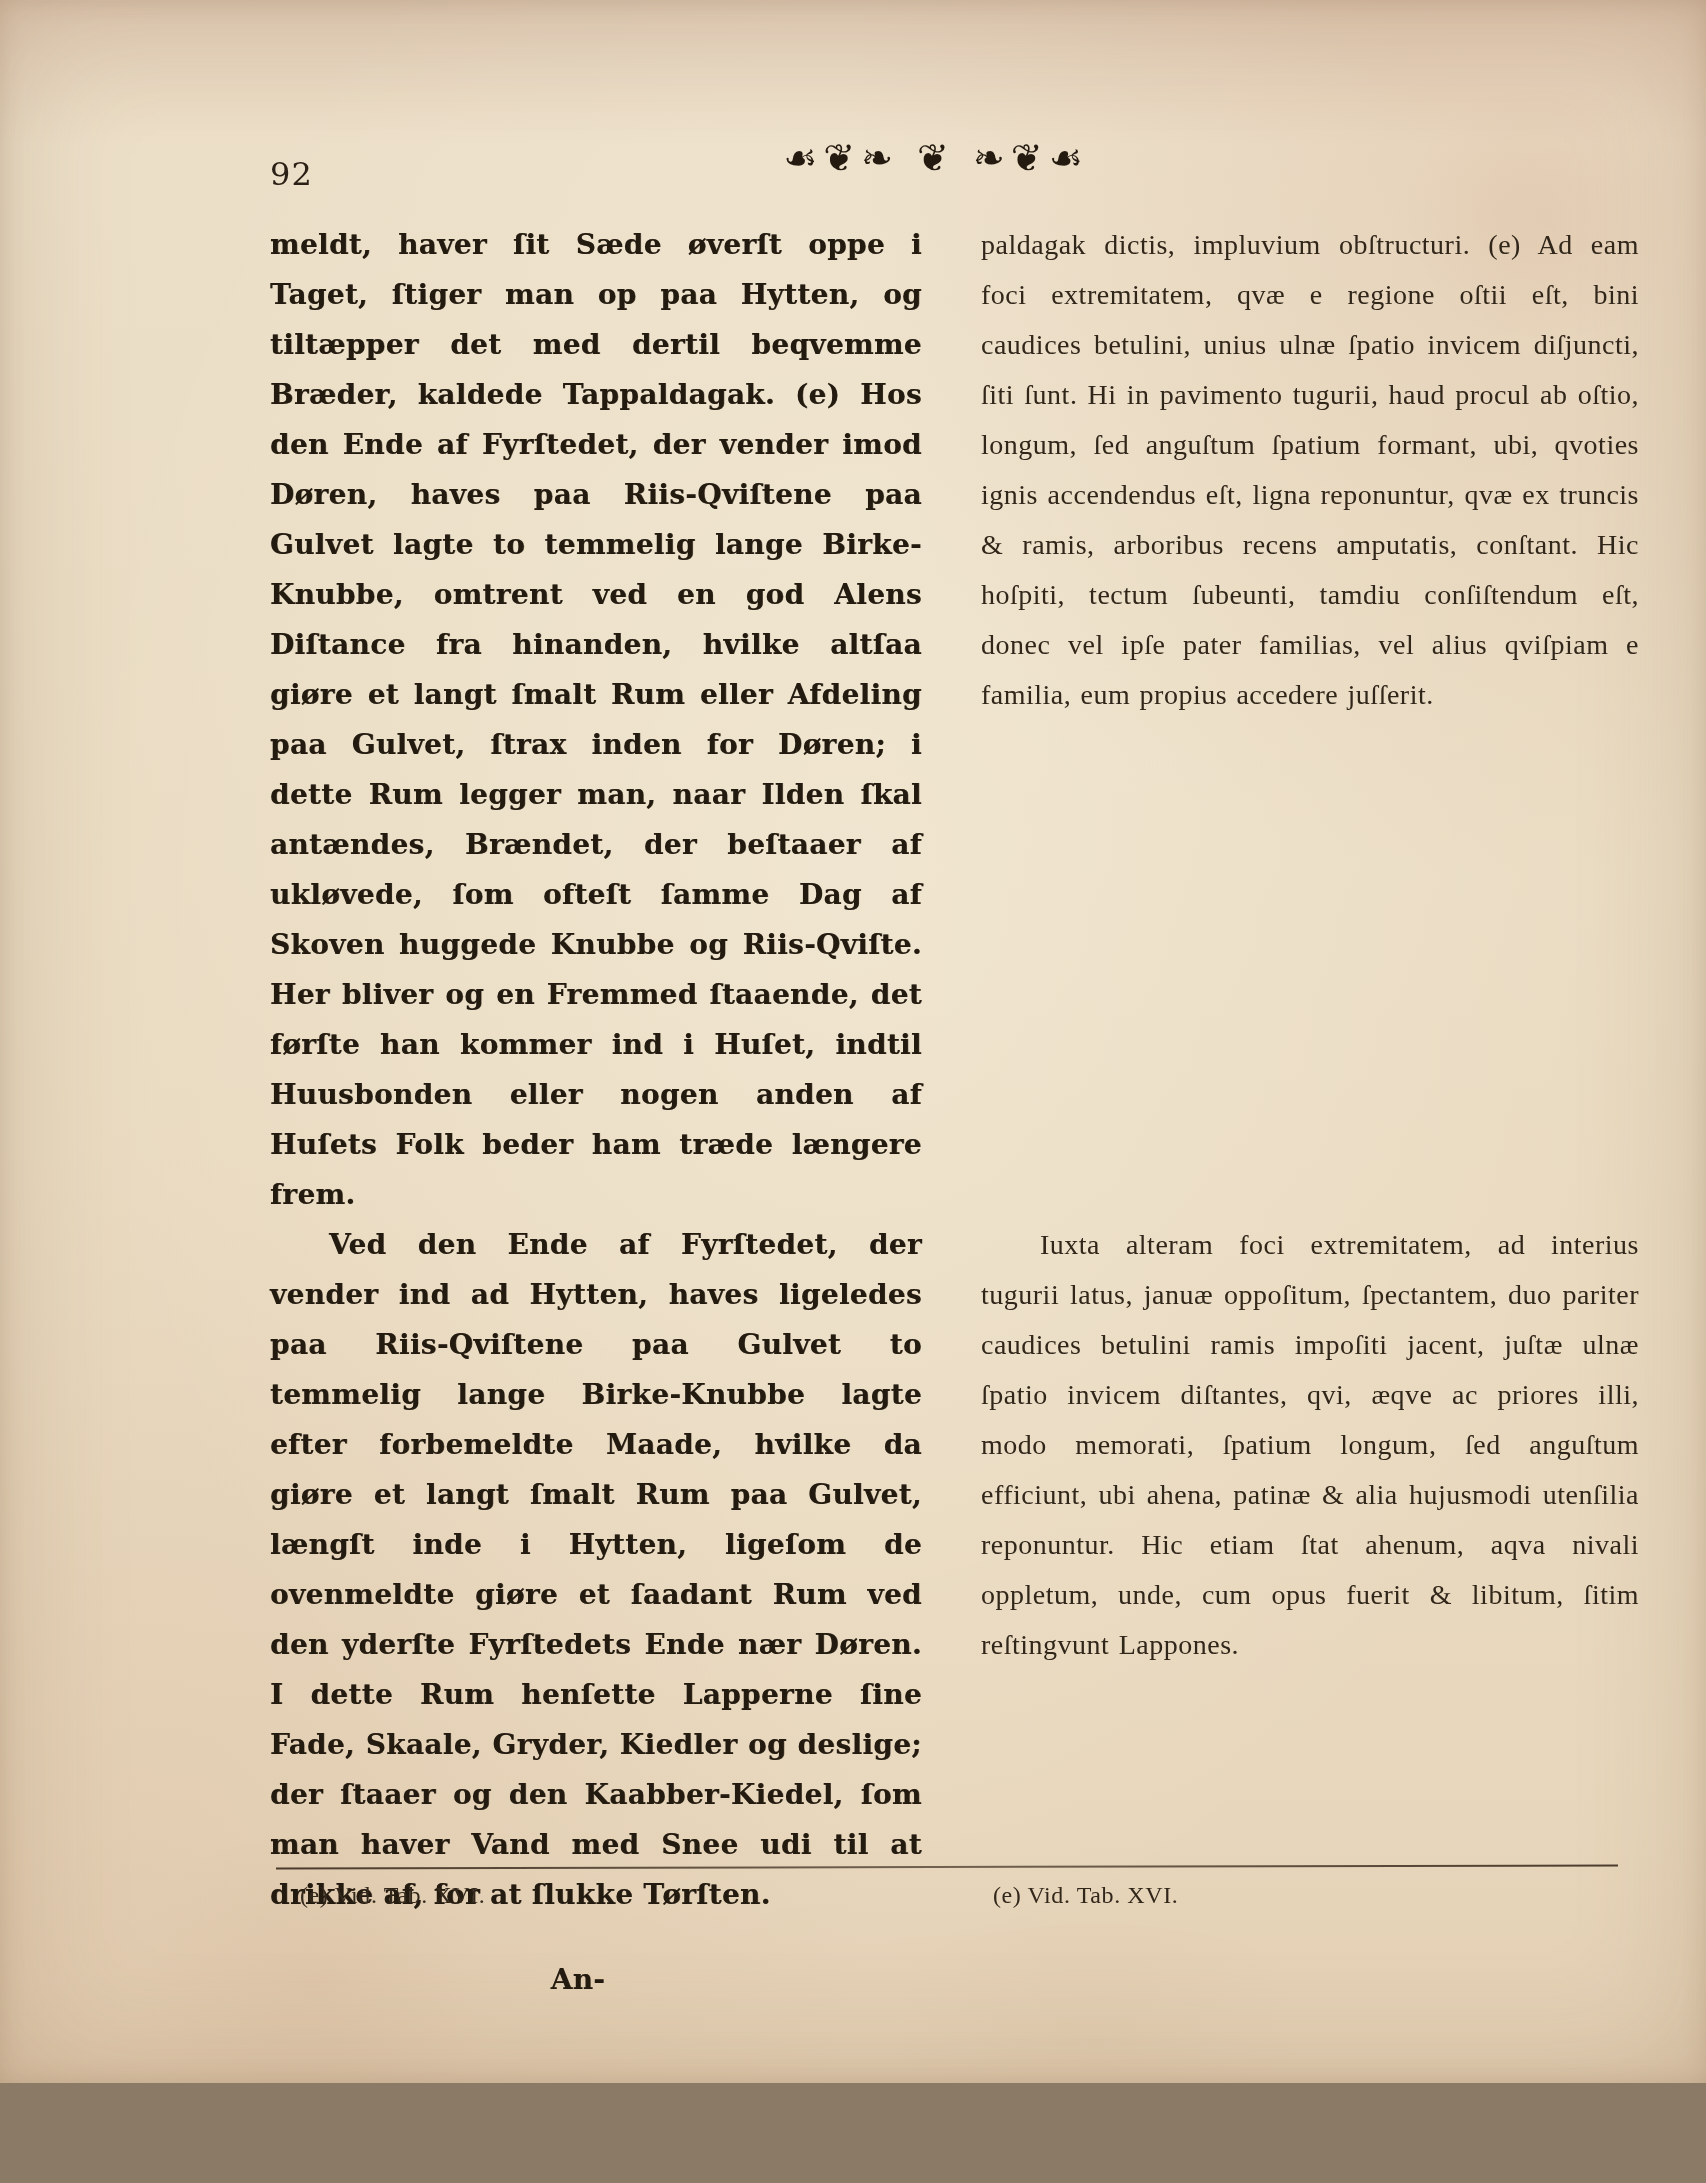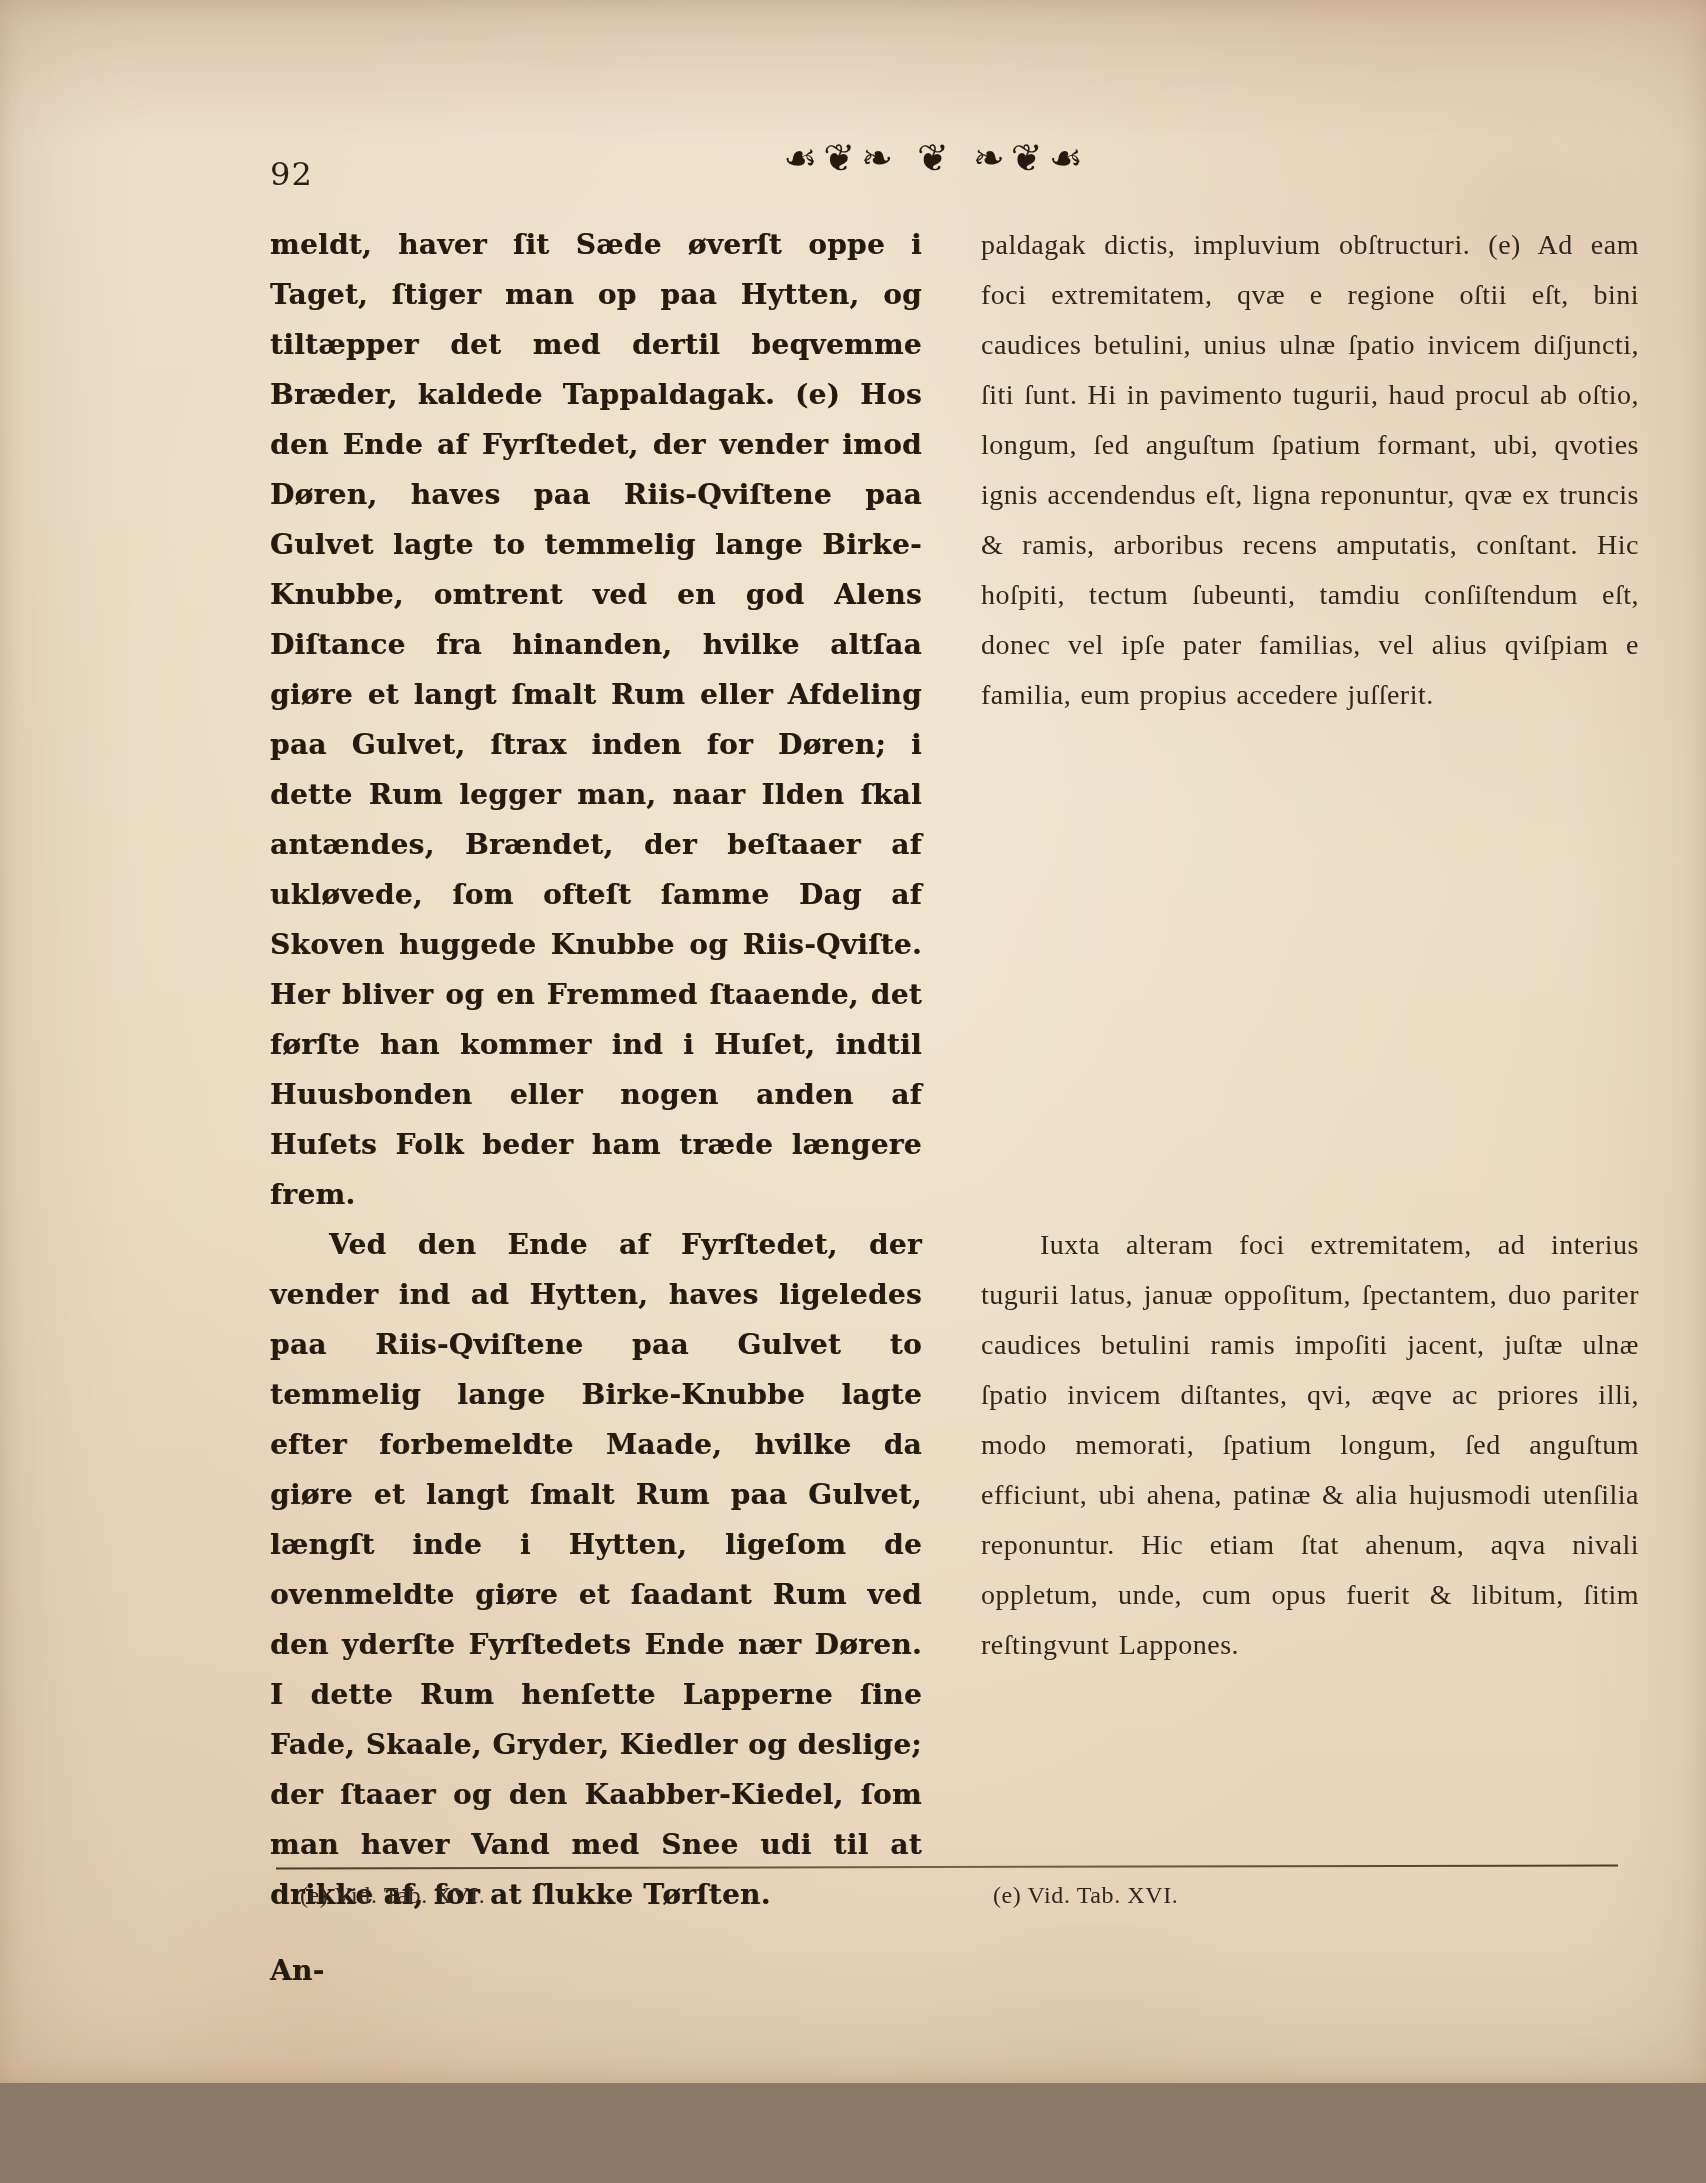--- a/index.html
+++ b/index.html
@@ -75,22 +75,22 @@
     text-shadow: 0.4px 0 0 rgba(36,27,16,0.55);
   }
   .antiqua {
     font-family: "Liberation Serif", "DejaVu Serif", serif;
     color: #31261a;
     letter-spacing: 0.5px;
     word-spacing: 1.8px;
   }
   .row2 { text-indent: 59px; }
   .catchword {
-    margin-top: 26px;
-    text-align: left;
+    margin-top: 35px;
+    text-align: center;
     font-size: 28px;
     line-height: 50px;
     padding-right: 36px;
   }
   .catchword.antiqua { padding-right: 14px; }
 
   .footnote-rule {
     position: absolute;
     left: 276px;
     top: 1866px;

